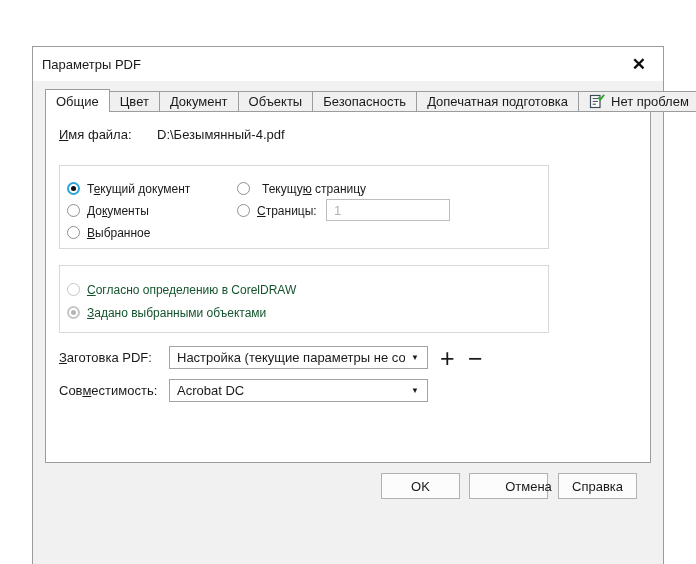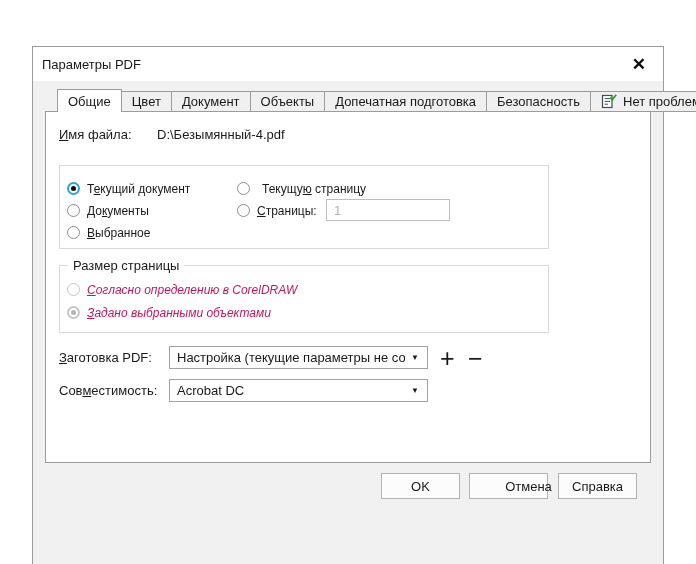--- a/index.html
+++ b/index.html
@@ -14,21 +14,21 @@
     justify-content:space-between; padding:0 13px 0 9px; }
   .title { font-size:13px; }
   .close-btn { font-size:17px; font-weight:700; color:#0d0d0d; line-height:1;
     cursor:pointer; padding:2px 4px; }
 
   .tabstrip { display:flex; align-items:flex-end; margin:8px 0 -1px 12px;
     height:23px; position:relative; z-index:2; }
   .tab { height:21px; display:flex; align-items:center; gap:6px; padding:0 10px;
     background:#f0f0f0; border:1px solid #9c9c9c; margin-left:-1px;
     font-size:13px; white-space:nowrap; cursor:default; }
-  .tab:first-child { margin-left:12px; }
+  .tab:first-child { margin-left:0; }
   .tab.active { height:23px; background:#ffffff; border-bottom:none;
     position:relative; z-index:3; }
   .tab-icon { width:16px; height:15px; display:block; }
 
   .panel { position:relative; margin-left:12px; width:606px; height:352px;
     background:#ffffff; border:1px solid #9c9c9c; z-index:1; }
 
   .abs { position:absolute; font-size:13px; line-height:16px; }
 
   .group { position:absolute; border:1px solid #d9d9d9; background:#ffffff; }
@@ -39,21 +39,21 @@
     height:17px; font-size:12px; white-space:nowrap; cursor:default; }
   .radio { width:13px; height:13px; border-radius:50%; background:#fff;
     border:1px solid #8f8f8f; flex:none; position:relative; }
   .radio.checked { border:2px solid #2ba3dc; }
   .radio.checked::after { content:""; position:absolute; left:50%; top:50%;
     width:5px; height:5px; margin:-2.5px 0 0 -2.5px; border-radius:50%;
     background:#101010; }
   .radio.disabled { border-color:#c6c6c6; }
   .radio.checked.disabled { border:2px solid #c6c6c6; }
   .radio.checked.disabled::after { background:#b5b5b5; }
-  .dis-label { color:#be185d;font-style:italic; }
+  .dis-label { color:#14532d; }
 
   .pages-input { position:absolute; border:1px solid #bdbdbd; background:#fff;
     font-family:"Liberation Sans",sans-serif; font-size:13px; color:#b3b3b3;
     padding:0 7px; outline:none; }
 
   .dropdown { position:absolute; display:flex; align-items:center;
     justify-content:space-between; border:1px solid #a3a3a3; background:#fff;
     font-size:13px; padding:0 8px 0 7px; cursor:default; }
   .dd-text { white-space:nowrap; overflow:hidden; }
   .dd-arrow { font-size:8px; color:#1a1a1a; flex:none; margin-left:6px; }
@@ -85,24 +85,24 @@
     <div class="tab">
       <span>Цвет</span>
     </div>
     <div class="tab">
       <span>Документ</span>
     </div>
     <div class="tab">
       <span>Объекты</span>
     </div>
     <div class="tab">
-      <span>Допечатная подготовка</span>
+      <span>Безопасность</span>
     </div>
     <div class="tab">
-      <span>Безопасность</span>
+      <span>Допечатная подготовка</span>
     </div>
     <div class="tab">
       <svg class="tab-icon" viewBox="0 0 16 15">
         <rect x="1.5" y="1.5" width="9.5" height="12" fill="#ffffff" stroke="#3c4c58" stroke-width="1.2"></rect>
         <line x1="3.6" y1="4.6" x2="9" y2="4.6" stroke="#3c4c58" stroke-width="1"></line>
         <line x1="3.6" y1="7.4" x2="9" y2="7.4" stroke="#3c4c58" stroke-width="1"></line>
         <line x1="3.6" y1="10.2" x2="7" y2="10.2" stroke="#3c4c58" stroke-width="1"></line>
         <path d="M9.2 3.4 L11.3 5.6 L15.2 0.8" fill="none" stroke="#27a327" stroke-width="1.8"></path>
       </svg>
       <span>Нет проблем</span>
@@ -133,21 +133,20 @@
         <span>Текущу<u>ю</u> страницу</span>
       </div>
       <div class="radio-row" style="left:177px; top:36px;">
         <span class="radio"></span>
         <span><u>С</u>траницы:</span>
       </div>
       <input class="pages-input" style="left: 266px; top: 33px; width: 124px; height: 22px;" readonly="" value="1">
     </div>
 
     <div class="group" style="left:13px; top:153px; width:490px; height:68px;">
-      <span class="group-legend">Размер страницы</span>
 
       <div class="radio-row" style="left:7px; top:15px;">
         <span class="radio disabled"></span>
         <span class="dis-label"><u>С</u>огласно определению в CorelDRAW</span>
       </div>
       <div class="radio-row" style="left:7px; top:38px;">
         <span class="radio checked disabled"></span>
         <span class="dis-label"><u>З</u>адано выбранными объектами</span>
       </div>
     </div>

